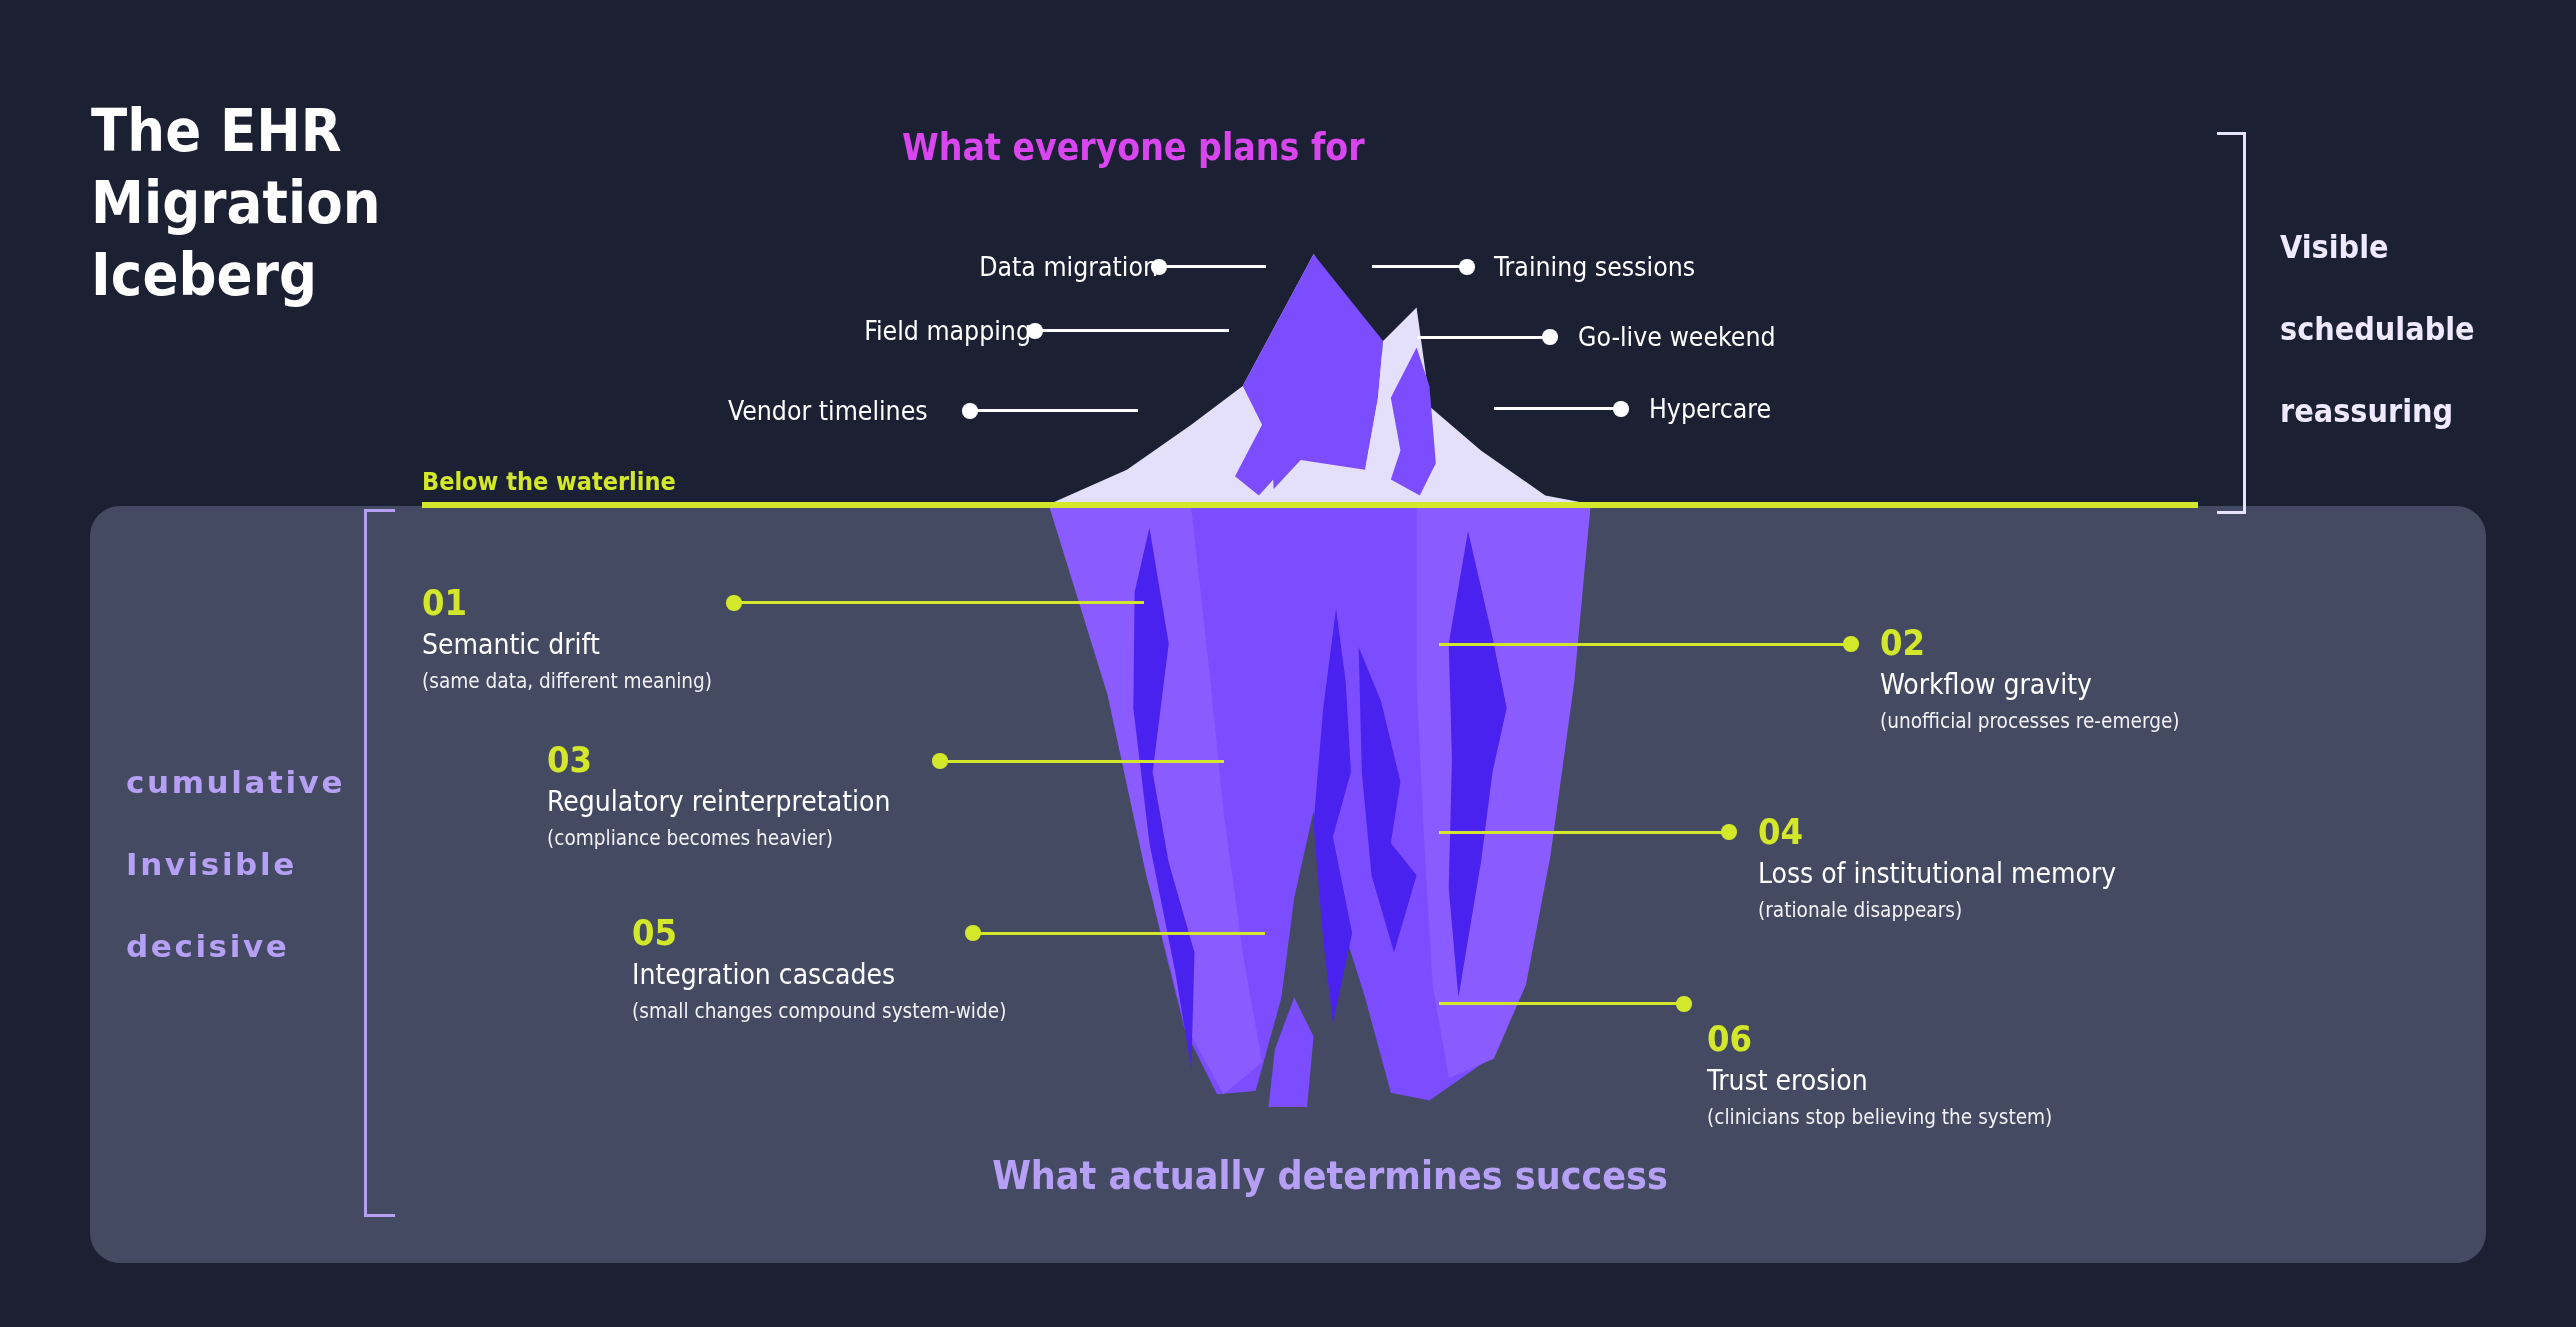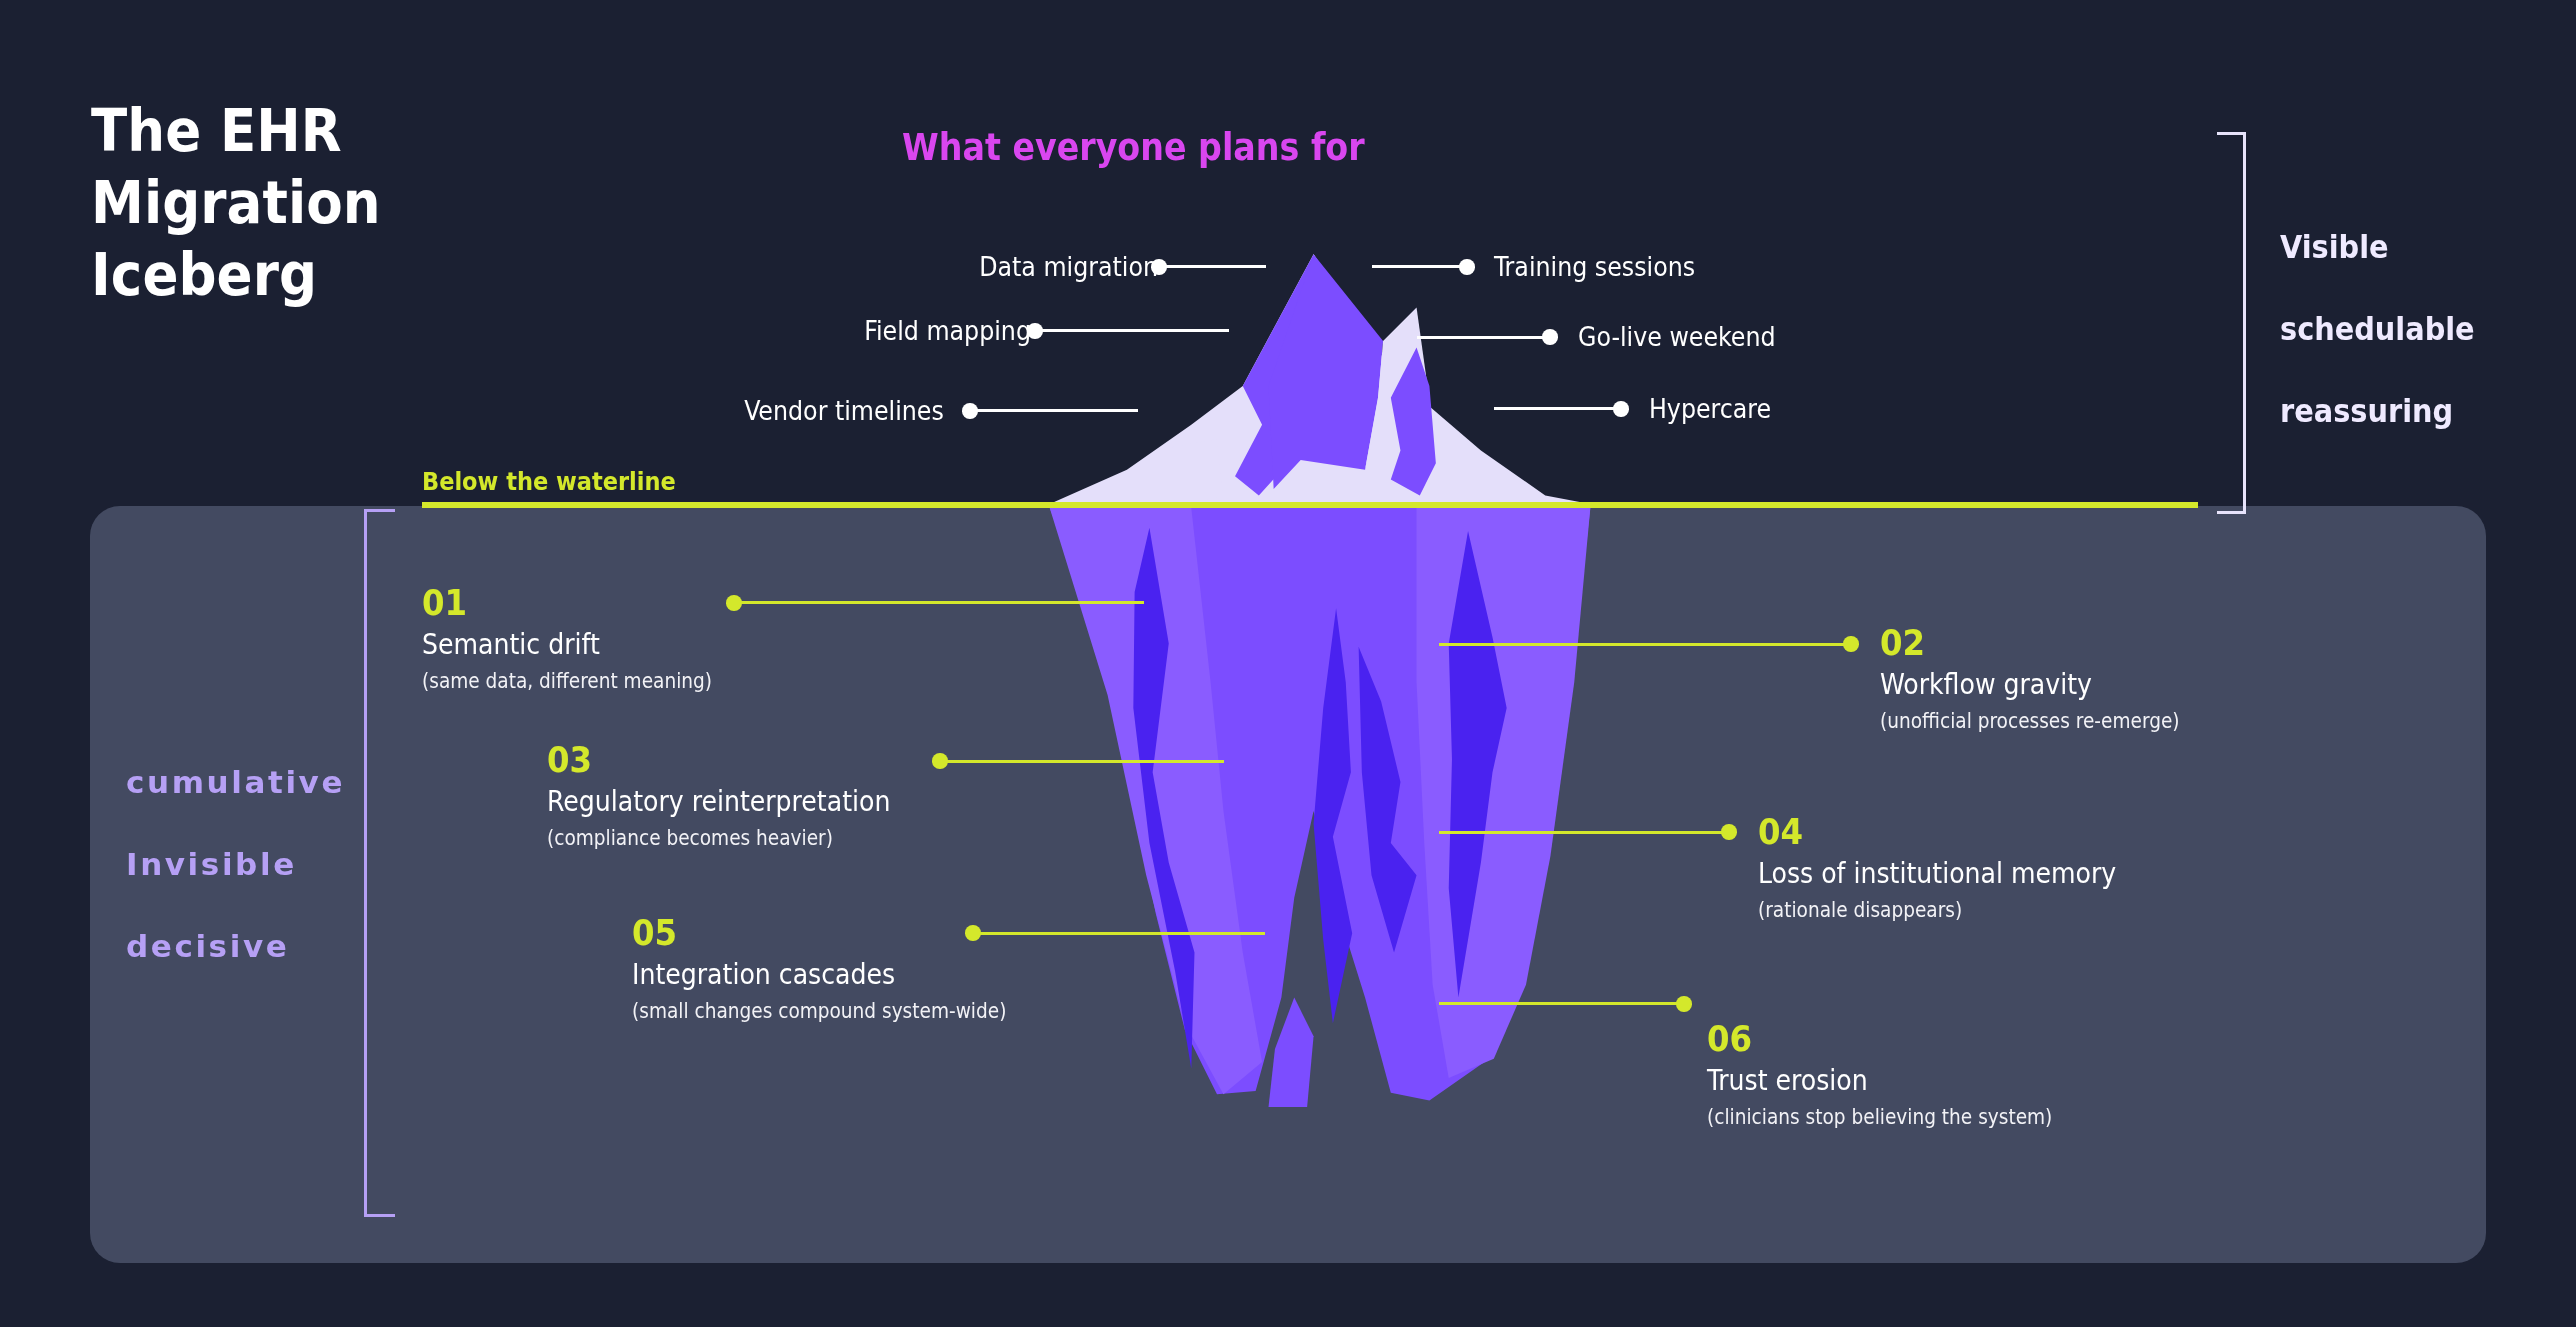--- a/index.html
+++ b/index.html
@@ -122,20 +122,21 @@
 
   <div class="waterline"></div>
   <div class="waterline-label">Below the waterline</div>
 
   <div class="bracket-right"></div>
   <div class="bracket-left"></div>
 
   <div class="title">The EHR Migration Iceberg</div>
 
   <div class="top-heading">What everyone plans for</div>
+  <div class="bottom-heading">What actually determines success</div>
 
   <div class="side-words words-right">
     <div>Visible</div>
     <div>schedulable</div>
     <div>reassuring</div>
   </div>
 
   <div class="side-words words-left">
     <div>cumulative</div>
     <div>Invisible</div>
@@ -143,21 +144,21 @@
   </div>
 
   <div class="tlabel" style="left:952px;top:251px;text-align:right;width:206px;">Data migration</div>
   <div class="dot white" style="left:1151px;top:259px;"></div>
   <div class="conn white" style="left:1166px;top:265px;width:100px;"></div>
 
   <div class="tlabel" style="left:831px;top:315px;text-align:right;width:200px;">Field mapping</div>
   <div class="dot white" style="left:1027px;top:323px;"></div>
   <div class="conn white" style="left:1042px;top:329px;width:187px;"></div>
 
-  <div class="tlabel" style="left:728px;top:395px;text-align:center;width:232px;">Vendor timelines</div>
+  <div class="tlabel" style="left:728px;top:395px;text-align:left;width:232px;">Vendor timelines</div>
   <div class="dot white" style="left:962px;top:403px;"></div>
   <div class="conn white" style="left:977px;top:409px;width:161px;"></div>
 
   <div class="tlabel" style="left:1494px;top:251px;">Training sessions</div>
   <div class="dot white" style="left:1459px;top:259px;"></div>
   <div class="conn white" style="left:1372px;top:265px;width:90px;"></div>
 
   <div class="tlabel" style="left:1578px;top:321px;">Go-live weekend</div>
   <div class="dot white" style="left:1542px;top:329px;"></div>
   <div class="conn white" style="left:1417px;top:336px;width:129px;"></div>

